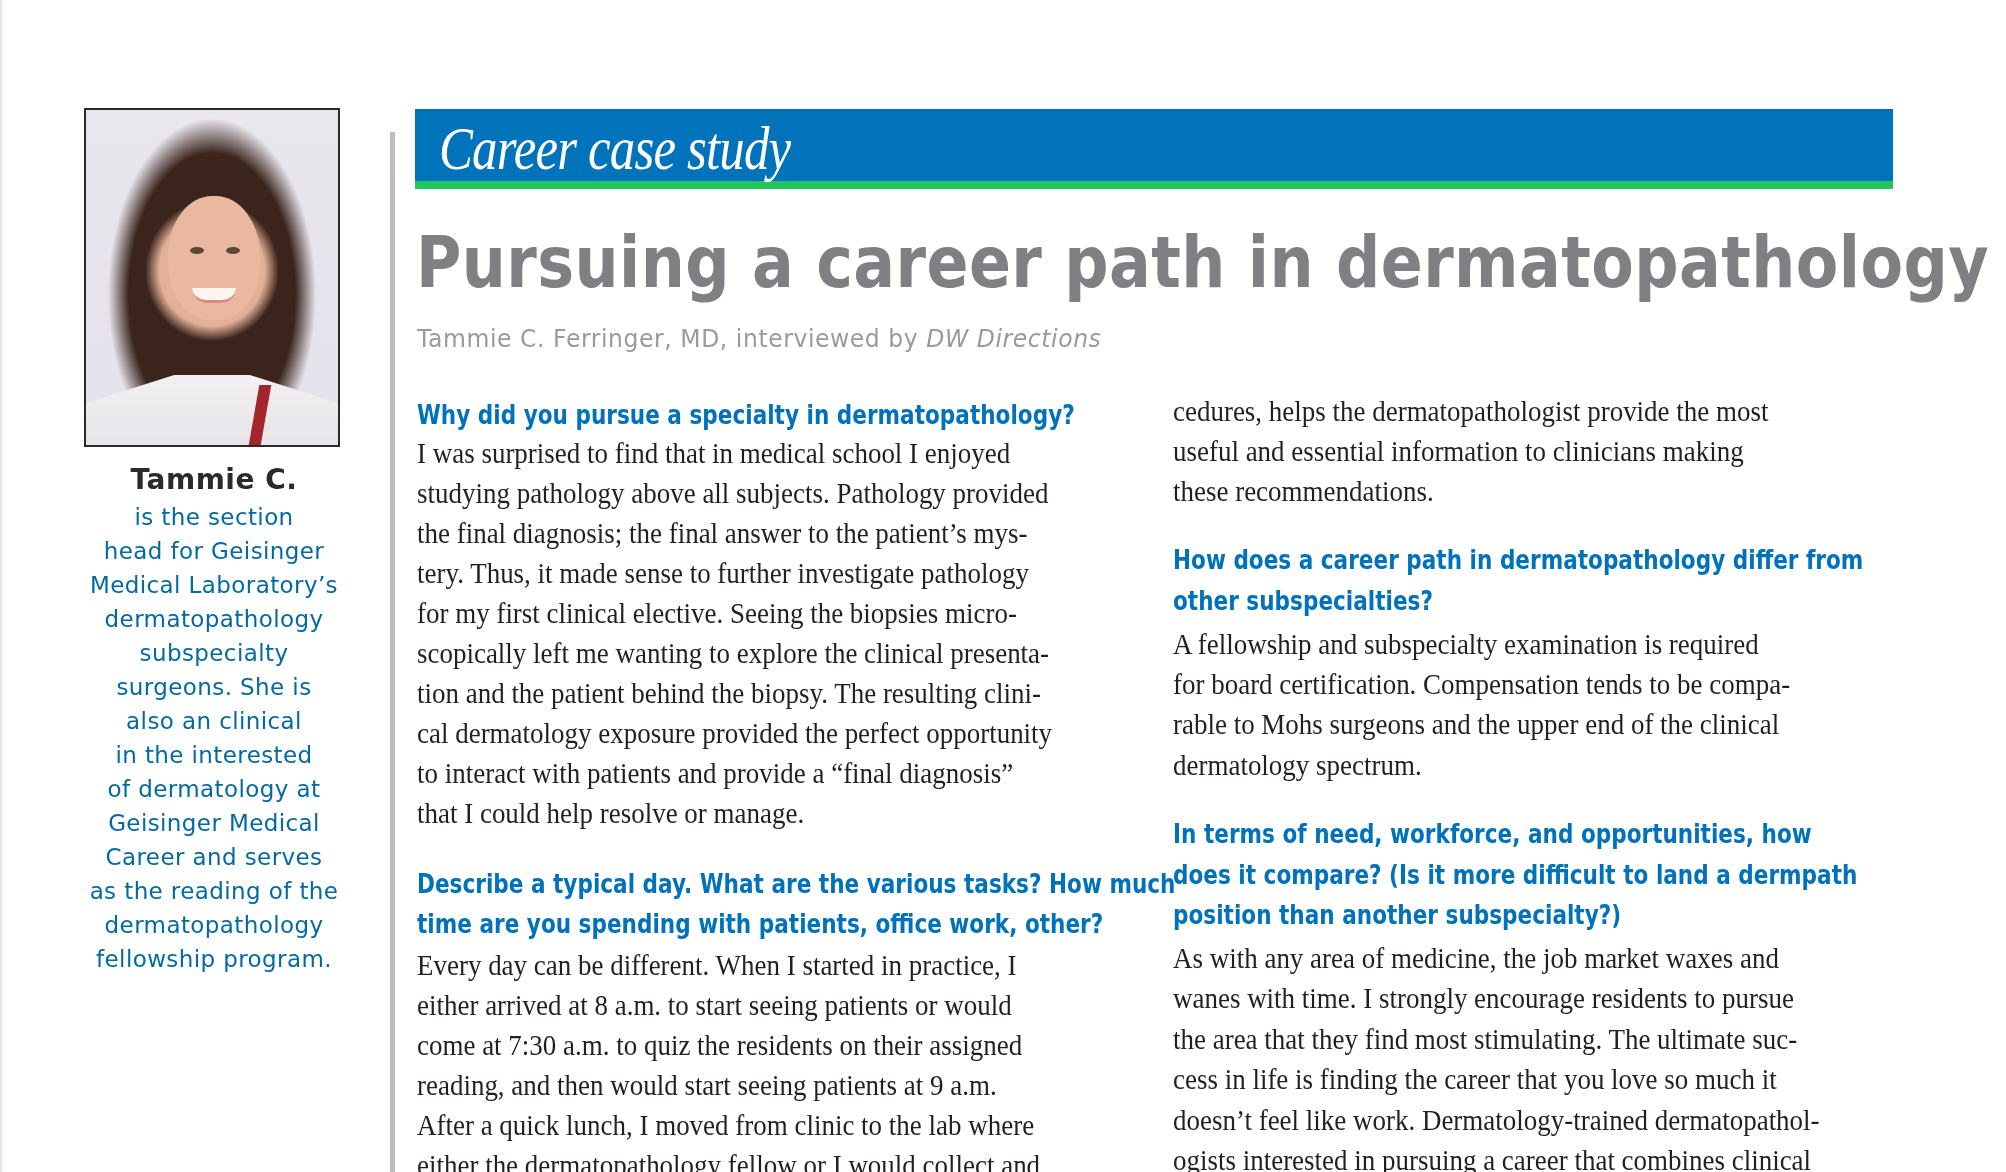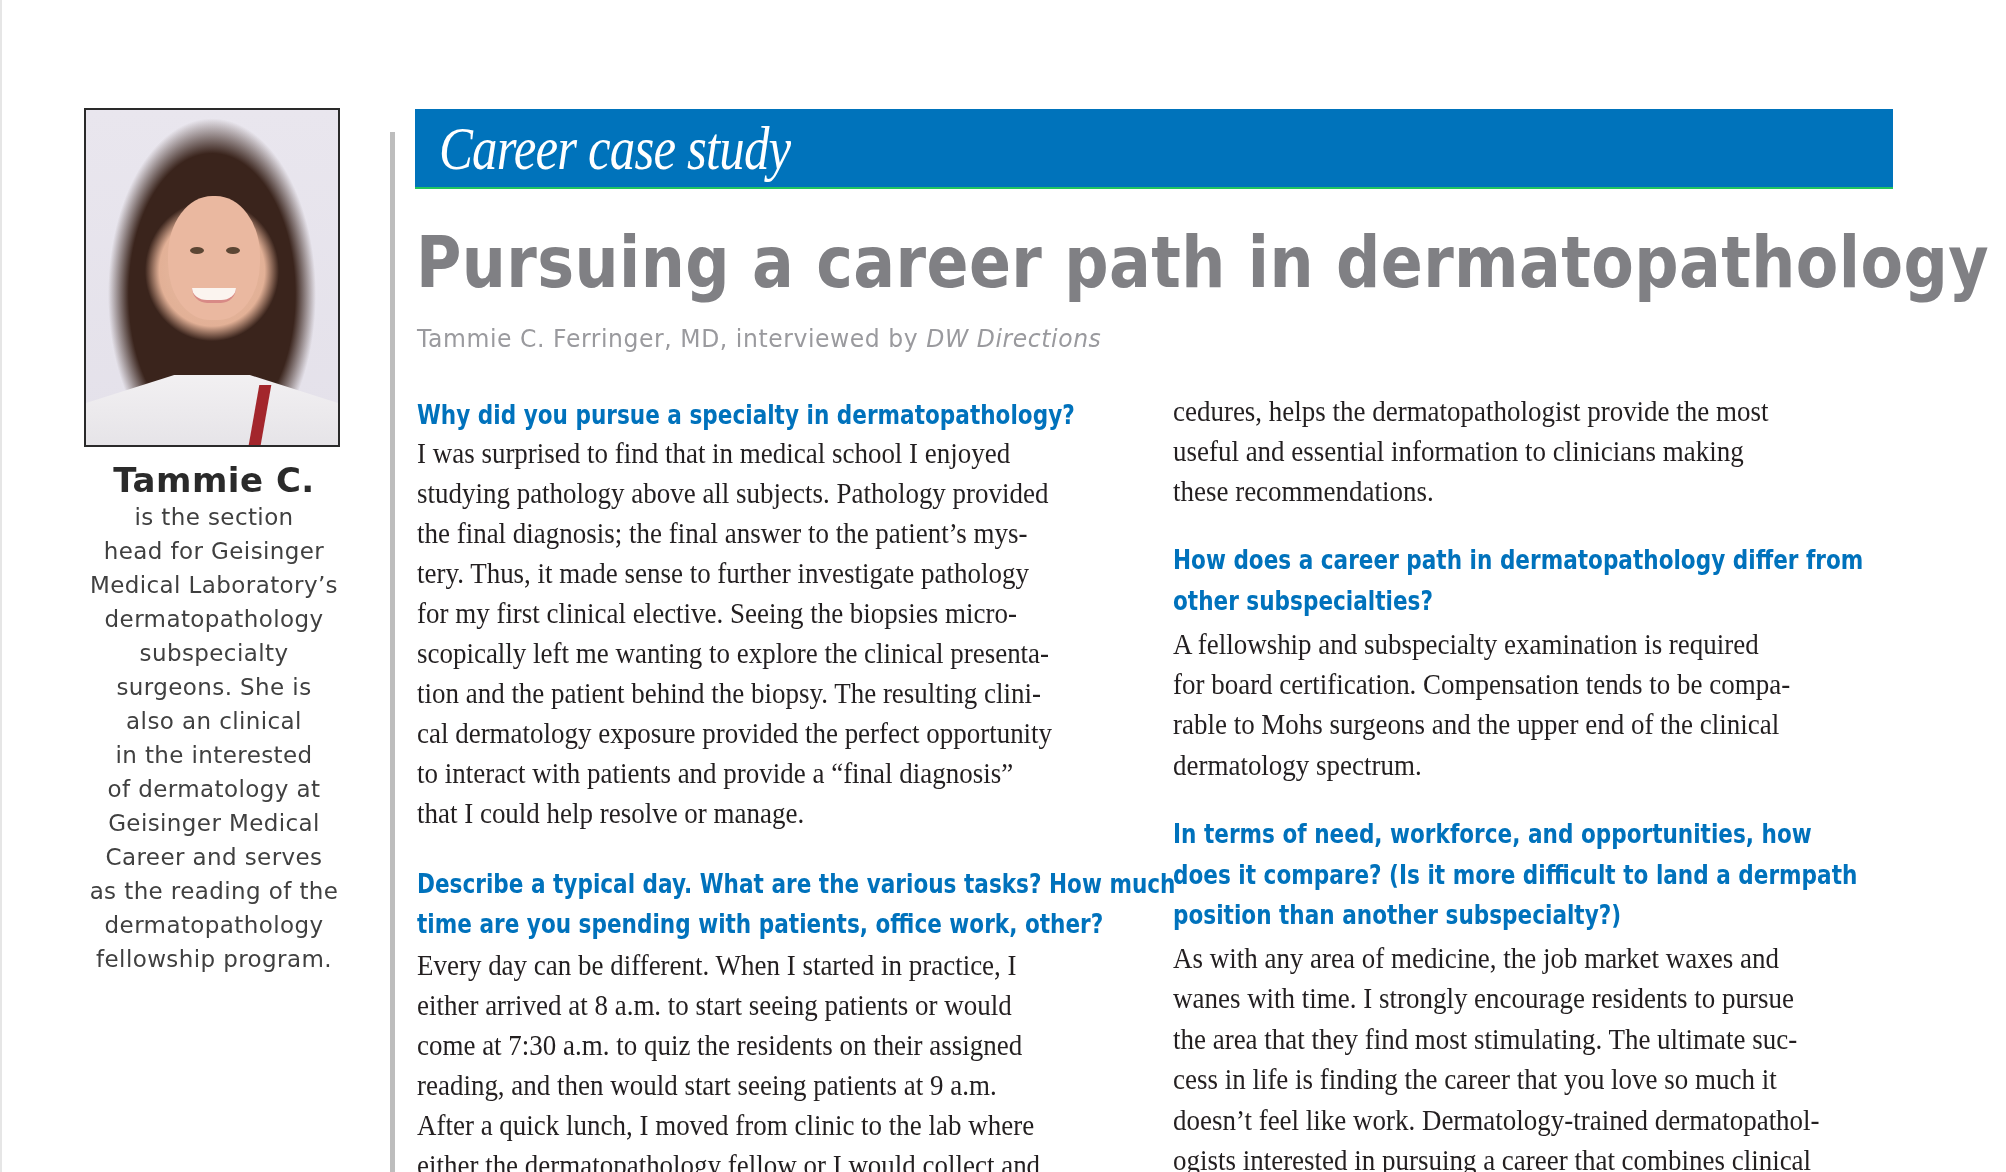--- a/index.html
+++ b/index.html
@@ -9,24 +9,24 @@
     background: radial-gradient(ellipse 38% 30% at 50% 48%, #e9bfa6 0%, #e2b096 55%, rgba(226,176,150,0) 70%),
                 radial-gradient(ellipse 55% 70% at 50% 55%, #3a241c 0%, #3a241c 60%, rgba(58,36,28,0) 75%),
                 linear-gradient(#e9e6ee, #e4e1ea);
     overflow:hidden; }
   .photo .coat { position:absolute; left:0; right:0; bottom:0; height:70px; background:linear-gradient(#f2f0f2,#e6e4e8); clip-path: polygon(0 40%, 35% 0, 65% 0, 100% 40%, 100% 100%, 0 100%); }
   .photo .lanyard { position:absolute; left:168px; bottom:0; width:12px; height:60px; background:#a3262c; transform:skewX(-10deg); }
   .photo .face { position:absolute; left:82px; top:86px; width:92px; height:124px; border-radius:48% 48% 46% 46%; background:#eab8a0; }
   .photo .smile { position:absolute; left:106px; top:178px; width:44px; height:12px; border-radius:0 0 22px 22px; background:#fbf4ef; border-bottom:3px solid #d88a86; }
   .photo .eye { position:absolute; top:137px; width:14px; height:7px; border-radius:50%; background:#5c4634; }
   .caption { position:absolute; left:80px; top:460px; width:268px; text-align:center; font-family:"DejaVu Sans", sans-serif; color:#2a2a2a; }
-  .caption .name { font-weight:bold; font-size:34px; line-height:40px; letter-spacing:0.5px; }
-  .caption .bio { font-size:23px; line-height:34px; color:#404040; letter-spacing:0.4px; }
+  .caption .name { font-weight:bold; font-size:28px; line-height:40px; letter-spacing:0.5px; }
+  .caption .bio { font-size:23px; line-height:34px; color:#0369a1; letter-spacing:0.4px; }
   .rule { position:absolute; left:390px; top:132px; width:5px; height:1040px; background:#bdbdbd; }
-  .bar { position:absolute; left:415px; top:109px; width:1478px; height:80px; background:#0073bb; border-bottom:2px solid #22c55e; box-sizing:border-box; }
+  .bar { position:absolute; left:415px; top:109px; width:1478px; height:80px; background:#0073bb; border-bottom:8px solid #22c55e; box-sizing:border-box; }
   .bar span { position:absolute; left:24px; top:4px; font-family:"Liberation Serif", serif; font-style:italic; color:#ffffff; font-size:62px; letter-spacing:-1px; transform:scaleX(0.82); transform-origin:left center; white-space:nowrap; }
   .title { position:absolute; left:416px; top:220px; font-family:"DejaVu Sans", sans-serif; font-weight:bold; color:#808084; font-size:72px; white-space:nowrap; transform:scaleX(0.86); transform-origin:left top; letter-spacing:0.5px; }
   .byline { position:absolute; left:417px; top:324px; font-family:"DejaVu Sans", sans-serif; color:#9a9a9e; font-size:25px; white-space:nowrap; transform:scaleX(0.94); transform-origin:left top; letter-spacing:0.6px; }
   .byline i { font-style:italic; }
   .line { position:absolute; white-space:nowrap; font-family:"Liberation Serif", serif; font-size:29px; color:#231f20; transform:scaleX(0.93); transform-origin:left bottom; line-height:1; }
   .q { position:absolute; white-space:nowrap; font-family:"DejaVu Sans", sans-serif; font-weight:bold; font-size:27px; color:#0072bc; transform:scaleX(0.80); transform-origin:left bottom; line-height:1; }
 </style>
 </head>
 <body>
 

